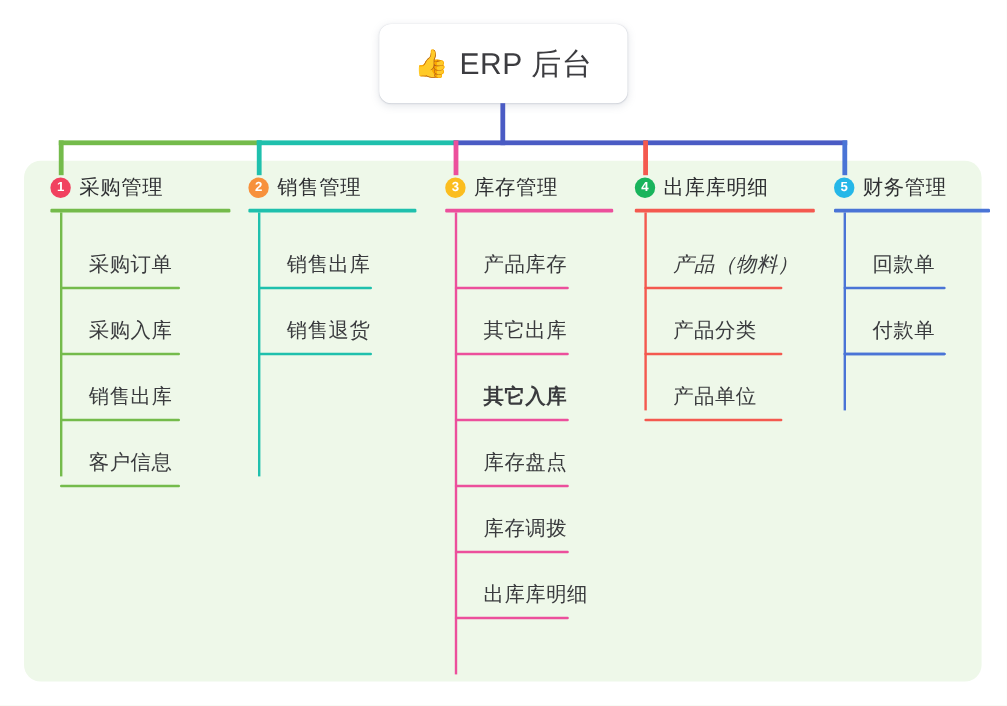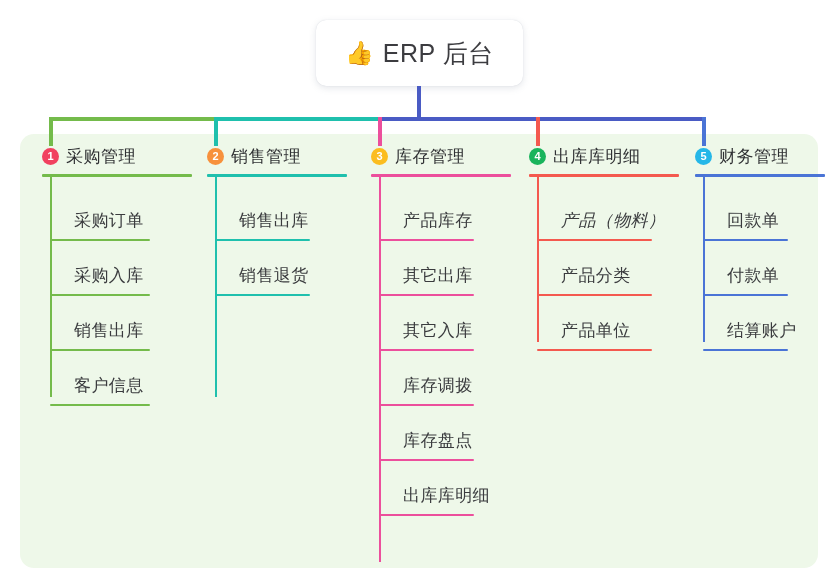--- a/index.html
+++ b/index.html
@@ -217,30 +217,30 @@
         <div class="leaf-wrap">
           <div class="spine" style="background: rgb(236, 79, 156); height: 385px;"></div>
           <div class="leaf" style="height: 55px;">
             <div class="leaf-text">产品库存</div>
             <div class="leaf-rule" style="width: 95px; background: rgb(236, 79, 156);"></div>
           </div>
           <div class="leaf" style="height: 55px;">
             <div class="leaf-text">其它出库</div>
             <div class="leaf-rule" style="width: 95px; background: rgb(236, 79, 156);"></div>
           </div>
-          <div class="leaf" style="height: 55px;">
+          <div class="leaf" style="height: 55px; font-weight: bold;">
             <div class="leaf-text">其它入库</div>
             <div class="leaf-rule" style="width: 95px; background: rgb(236, 79, 156);"></div>
           </div>
           <div class="leaf" style="height: 55px;">
+            <div class="leaf-text">库存盘点</div>
+            <div class="leaf-rule" style="width: 95px; background: rgb(236, 79, 156);"></div>
+          </div>
+          <div class="leaf" style="height: 55px;">
             <div class="leaf-text">库存调拨</div>
-            <div class="leaf-rule" style="width: 95px; background: rgb(236, 79, 156);"></div>
-          </div>
-          <div class="leaf" style="height: 55px;">
-            <div class="leaf-text">库存盘点</div>
             <div class="leaf-rule" style="width: 95px; background: rgb(236, 79, 156);"></div>
           </div>
           <div class="leaf" style="height: 55px; font-family: Liberation Mono, monospace;">
             <div class="leaf-text">出库库明细</div>
             <div class="leaf-rule" style="width: 95px; background: rgb(236, 79, 156);"></div>
           </div>
         </div>
       </div>
       <div class="column" style="left: 529px; width: 160px;">
         <div class="col-header">
@@ -274,20 +274,19 @@
           <div class="spine" style="background: rgb(74, 116, 214); height: 165px;"></div>
           <div class="leaf" style="height: 55px;">
             <div class="leaf-text">回款单</div>
             <div class="leaf-rule" style="width: 85px; background: rgb(74, 116, 214);"></div>
           </div>
           <div class="leaf" style="height: 55px;">
             <div class="leaf-text">付款单</div>
             <div class="leaf-rule" style="width: 85px; background: rgb(74, 116, 214);"></div>
           </div>
           <div class="leaf" style="height: 55px;">
-            <div class="leaf-text">结算账户</div>
             <div class="leaf-rule" style="width: 85px; background: rgb(74, 116, 214);"></div>
           </div>
         </div>
       </div>
     </div>
 
 </div>
 
 </body></html>

